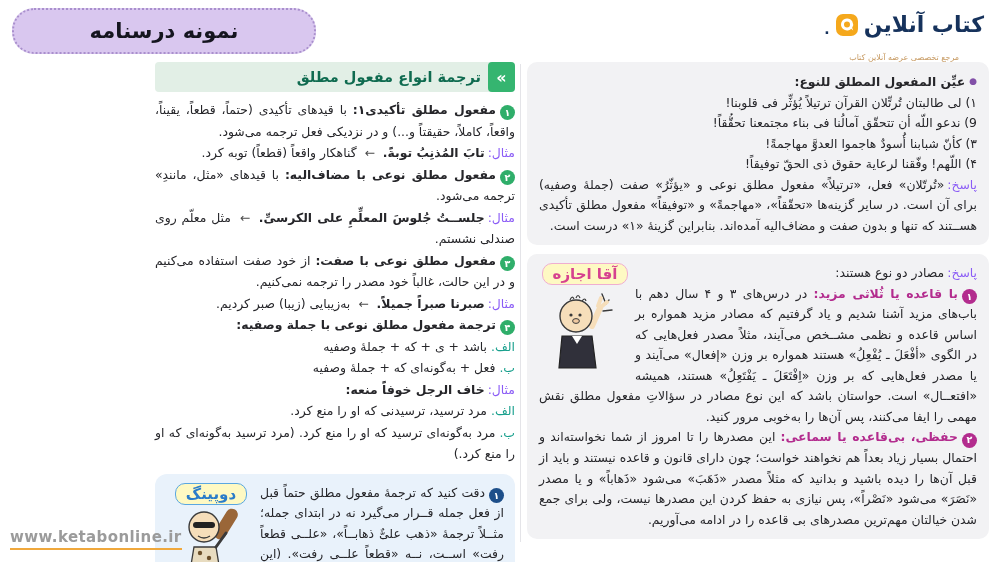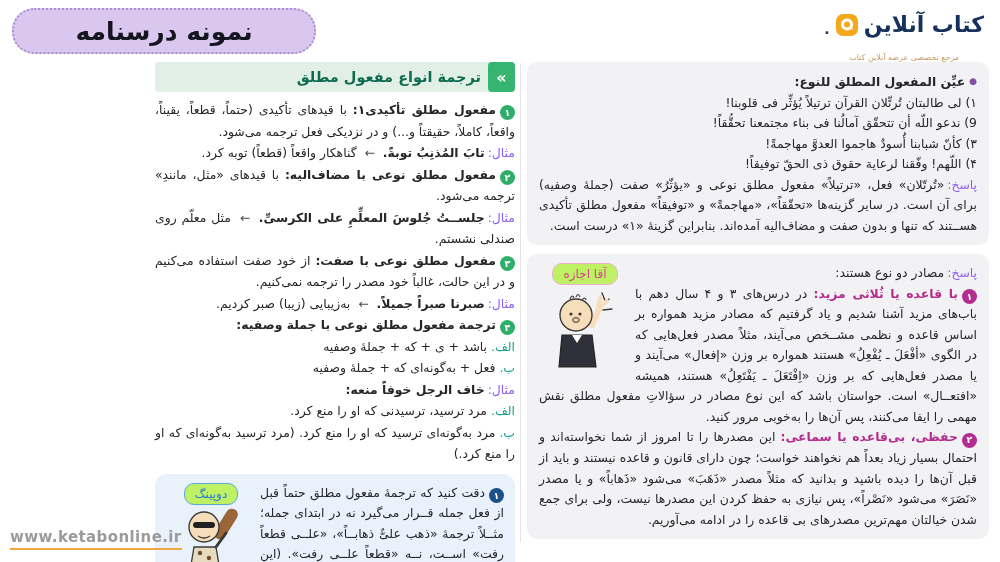--- a/index.html
+++ b/index.html
@@ -7,21 +7,21 @@
     width:1000px;height:562px;position:relative;overflow:hidden;
     background:#ffffff;
     font-family:"DejaVu Sans", sans-serif;
     color:#26262a;
   }
   
   .badge{
     position:absolute;top:8px;left:12px;width:300px;height:42px;
     background:#d9c7ef;border:2px dotted #a98fcd;border-radius:22px;
     display:flex;align-items:center;justify-content:center;
-    font-size:25px;font-weight:bold;color:#15151f;direction:rtl;
+    font-size:21px;font-weight:bold;color:#15151f;direction:rtl;
   }
   
   .logo{position:absolute;top:12px;right:16px;display:flex;flex-direction:column;align-items:center;cursor:pointer;}
   .logo-row{display:flex;align-items:center;gap:5px;direction:rtl;}
   .logo-name{font-size:22px;font-weight:bold;color:#16325c;}
   .logo-dot{font-size:14px;font-weight:bold;color:#16325c;margin-top:8px;}
   .logo-tagline{font-size:8px;color:#c79a62;margin-top:16px;direction:rtl;}
   
   .col-divider{position:absolute;top:64px;height:478px;left:520px;width:1px;background:#e4e4e8;}
   
@@ -42,22 +42,22 @@
   .bullet{color:#8250a8;font-size:9px;vertical-align:2px;margin-left:4px;}
   
   .left-col{position:absolute;top:62px;left:155px;width:360px;direction:rtl;font-size:12.4px;}
   .lesson-header{display:flex;align-items:center;gap:7px;background:#e2efe6;border-radius:4px;height:30px;margin-bottom:7px;}
   .chevron-box{width:27px;height:30px;background:#35b570;border-radius:4px;color:#fff;
     display:flex;align-items:center;justify-content:center;font-size:16px;font-weight:bold;direction:ltr;flex:0 0 auto;}
   .lesson-title{font-weight:bold;color:#0f6b50;font-size:14.5px;}
   
   .doping-box{background:#e9f2fb;border-radius:12px;padding:9px 11px;margin-top:9px;overflow:hidden;line-height:20.5px;}
   .doping-side{float:left;width:90px;text-align:center;margin-right:4px;}
-  .bubble{display:inline-block;background:#bef264;border:1.5px solid #5aa7e0;border-radius:10px;
-    padding:0 10px;font-weight:normal;color:#2b7cc9;font-size:12px;line-height:20px;}
+  .bubble{display:inline-block;background:#fef9c3;border:1.5px solid #5aa7e0;border-radius:10px;
+    padding:0 10px;font-weight:bold;color:#2b7cc9;font-size:15px;line-height:20px;}
   .bubble.qa-bubble{border-color:#efaed0;color:#d6418f;}
   
   .right-col{position:absolute;top:62px;left:527px;width:462px;direction:rtl;font-size:12.4px;}
   .gray-box{background:#f2f2f4;border-radius:10px;padding:9px 12px;margin-bottom:9px;line-height:20.5px;overflow:hidden;}
   .prompt{font-weight:bold;margin:0;}
   .option{margin:0;line-height:20.5px;}
   .answer-p{margin:0;text-align:justify;line-height:20.5px;}
   .qa-side{float:left;width:92px;text-align:center;margin-right:4px;}
   .question{font-weight:bold;margin:0;text-align:justify;line-height:21px;}
   

